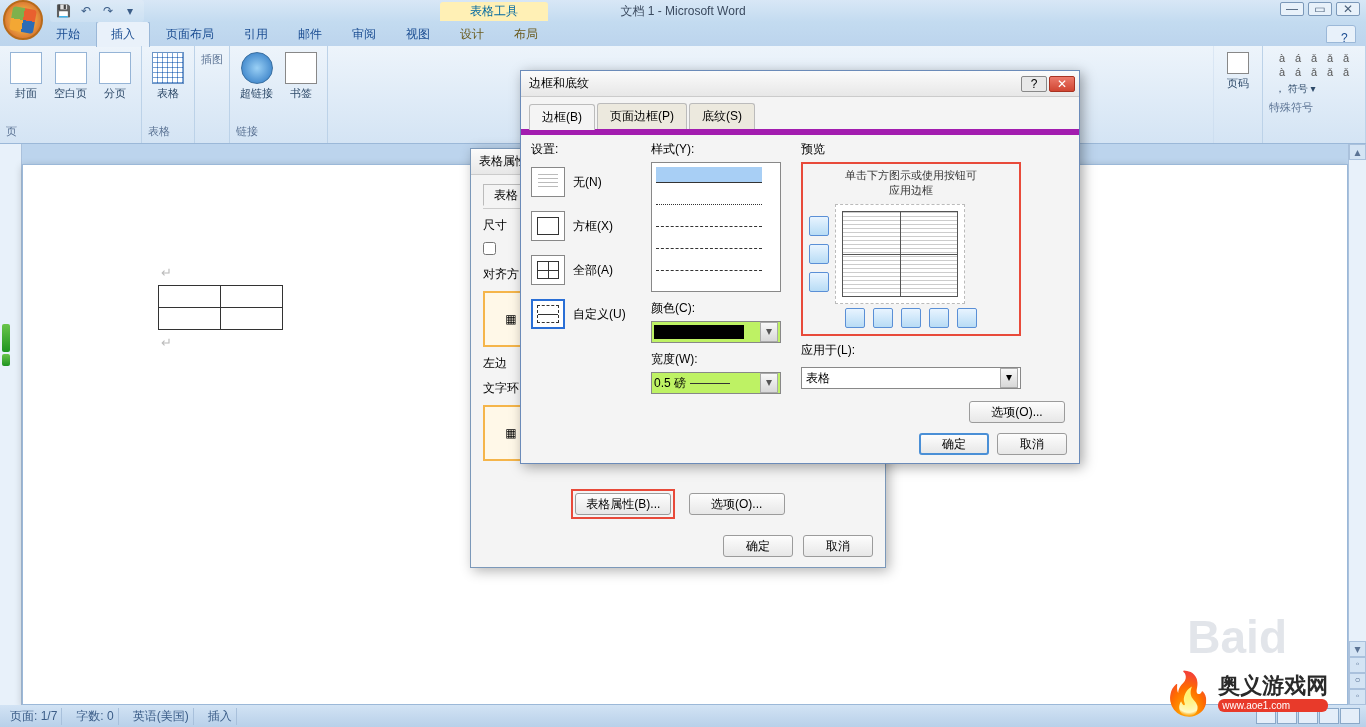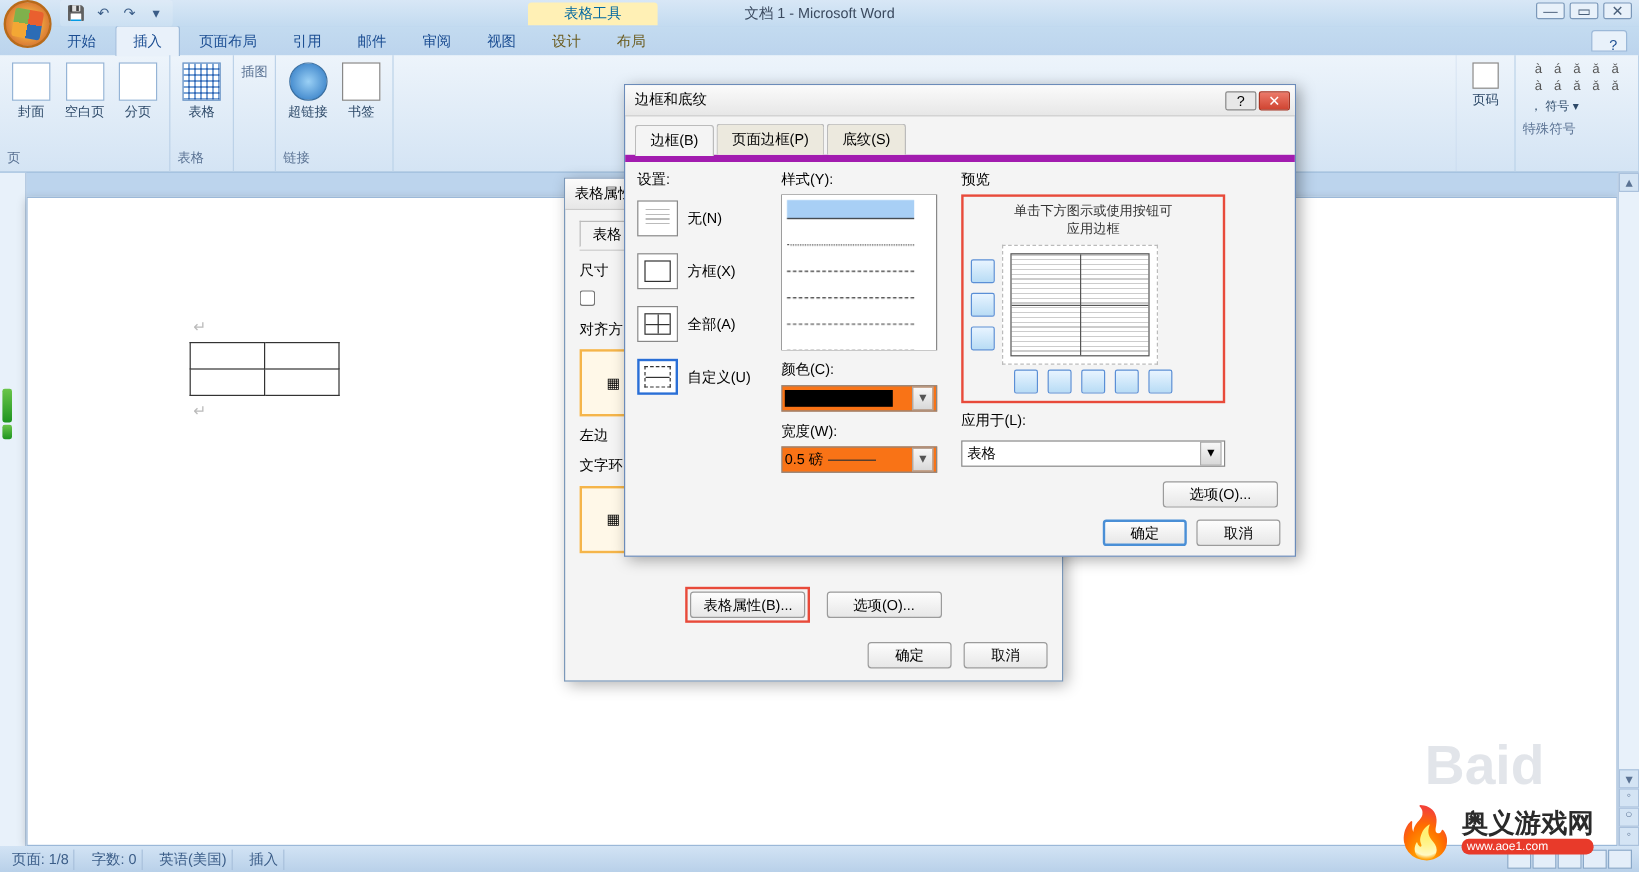--- a/index.html
+++ b/index.html
@@ -102,21 +102,21 @@
 .box-none::before { content:""; width:20px; height:16px; background: repeating-linear-gradient(#bbb 0 1px, transparent 0 4px); }
 .box-box::before { content:""; width:20px; height:16px; border: 1px solid #333; }
 .box-all::before { content:""; width:20px; height:16px; border: 1px solid #333; background: linear-gradient(#333 0 0) center/1px 100% no-repeat, linear-gradient(#333 0 0) center/100% 1px no-repeat; }
 .box-grid::before { content:""; width:20px; height:16px; border: 2px solid #333; background: linear-gradient(#aaa 0 0) center/1px 100% no-repeat, linear-gradient(#aaa 0 0) center/100% 1px no-repeat; }
 .box-custom::before { content:""; width:20px; height:16px; border: 1px dashed #333; background: linear-gradient(#333 0 0) center/100% 1px no-repeat; }
 .style-list { width: 130px; height: 130px; border: 1px solid #888; background: #fff; overflow-y: auto; padding: 4px 18px 4px 4px; }
 .style-list .line { height: 16px; border-bottom: 1px solid #333; margin-bottom: 6px; }
 .style-list .line.dash { border-bottom-style: dashed; }
 .style-list .line.dot { border-bottom-style: dotted; }
 .style-list .sel { background: #a8cff5; }
-.drop { width: 130px; height: 22px; border: 1px solid #888; background: #f97316; display: flex; align-items: center; padding: 0 2px; margin-bottom: 8px; position: relative; }
+.drop { width: 130px; height: 22px; border: 1px solid #888; background: #bef264; display: flex; align-items: center; padding: 0 2px; margin-bottom: 8px; position: relative; }
 .drop::after { content:"▾"; position: absolute; right: 2px; width: 16px; height: 18px; background: linear-gradient(#f8f8f8,#d8d8d8); border: 1px solid #aaa; text-align: center; line-height: 16px; color: #555; }
 .drop .swatch { width: 90px; height: 14px; background: #000; }
 .drop .wline { width: 40px; border-top: 1px solid #333; margin: 0 4px; }
 .preview-area { width: 220px; border: 2px solid #e84a3a; padding: 4px 6px 6px; position: relative; }
 .preview-msg { text-align: center; font-size: 11px; color: #333; }
 .pv-box { display: flex; align-items: center; gap: 6px; margin-top: 6px; }
 .pv-side { display: flex; flex-direction: column; gap: 8px; }
 .pv-btn { width: 20px; height: 20px; border: 1px solid #5a8fd6; background: linear-gradient(#e8f4ff,#b8dcf5); border-radius: 2px; }
 .pv-grid { width: 130px; height: 100px; border: 1px dashed #bbb; background: #fff; padding: 6px; }
 .pv-grid-inner { width: 100%; height: 100%; border: 1px solid #555; background: repeating-linear-gradient(#ccc 0 1px, transparent 0 4px); position: relative; }
@@ -393,21 +393,21 @@
     </div>
   </div>
   <button class="dlgbtn wide opts-btn">选项(O)...</button>
   <div class="footer">
     <button class="dlgbtn ok">确定</button>
     <button class="dlgbtn">取消</button>
   </div>
 </div>
 
 <div class="statusbar">
-  <span class="cell">页面: 1/8</span>
+  <span class="cell">页面: 1/7</span>
   <span class="cell">字数: 0</span>
   <span class="cell">英语(美国)</span>
   <span class="cell">插入</span>
   <div class="viewbtns">
     <div></div>
     <div></div>
     <div></div>
     <div></div>
     <div></div>
   </div>

